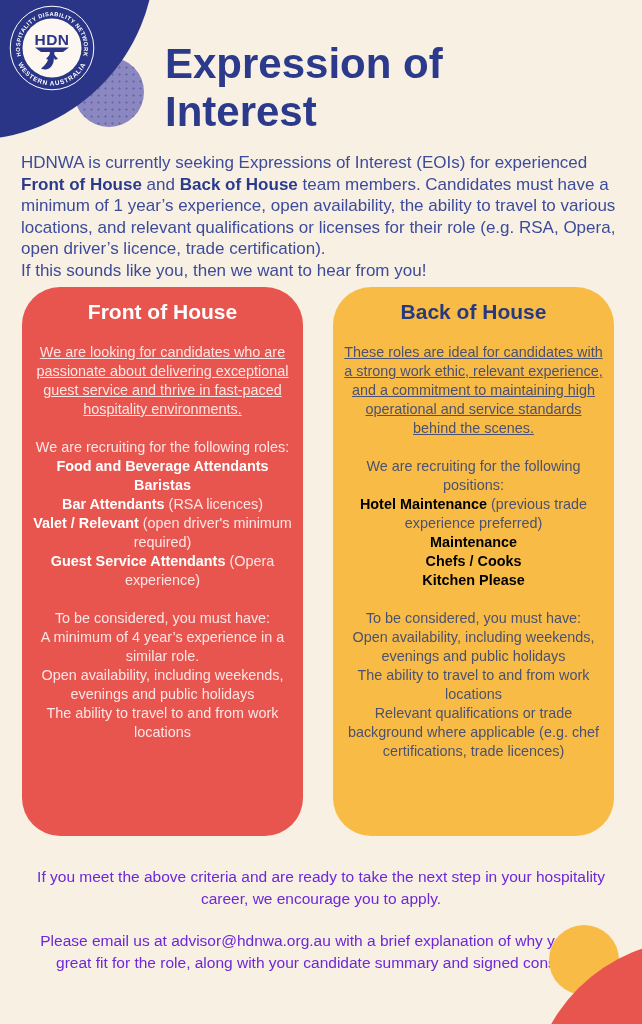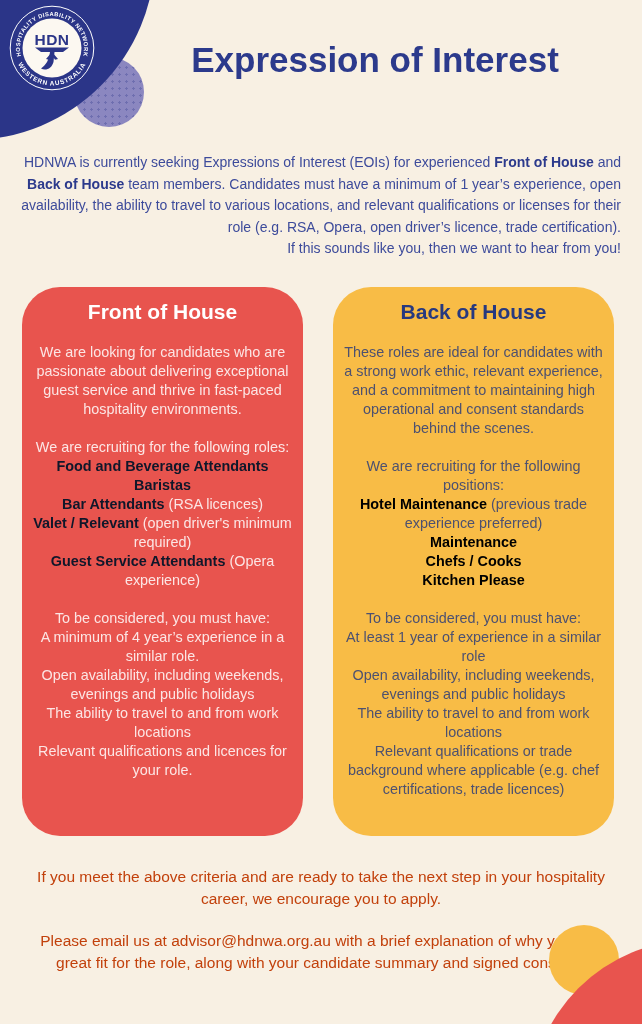--- a/index.html
+++ b/index.html
@@ -22,49 +22,49 @@
   }
   .navy-blob {
     left:-215px; top:-230px; width:370px; height:370px;
     background:#2B3588;
     z-index: 2;
   }
   .badge { position:absolute; left:8px; top:4px; width:88px; height:88px; z-index:3; }
   
   .title {
     position:absolute; top:40px; left:165px; width:420px;
-    margin:0; text-align:center;
-    font-size:35px; font-weight:bold; color:#2C3A8C;
+    margin:0; 
+    font-size:42px; font-weight:bold; color:#2C3A8C;
   }
   .intro {
     position:absolute; top:152px; left:21px; width:600px;
-    margin:0; text-align:right;
-    font-size:14px; line-height:21.5px; color:#3D4B9B;
+    margin:0; text-align:left;
+    font-size:17px; line-height:21.5px; color:#3D4B9B;
   }
   .intro b { color:#2C3A8C; }
   
   .card {
     position:absolute; top:287px; width:281px; height:549px;
     border-radius:38px; box-sizing:border-box;
     padding: 15px 10px; text-align:center;
     font-size:14.4px; line-height:19px;
   }
   .card-red  { left:22px;  background:#E8544E; color:rgba(255,255,255,0.85); }
   .card-yellow { left:333px; background:#F8BC46; color:#4D5170; }
   .card h2 { margin:0 0 22px; font-size:21px; font-weight:bold; }
   .card-red h2 { color:#FFFFFF; }
   .card-yellow h2 { color:#27397F; }
   .card .block { margin:12px 0 19px; }
-  .card p { margin:0 0 19px; }
-  .card-red b { color:#0f172a; }
+  .card p { margin:0 0 19px;text-decoration:underline; }
+  .card-red b { color:#ffffff; }
   .card-yellow b { color:#000000; }
   
   .footer {
     position:absolute; top:866px; left:30px; width:582px;
-    text-align:center; font-size:15.5px; line-height:21.5px; color:#c2410c;
+    text-align:center; font-size:15.5px; line-height:21.5px; color:#6d28d9;
   }
   .footer p { margin:0 0 21px; }
   
   .dot-yellow { left:549px; top:925px; width:70px; height:70px; background:#F8BC46; }
   .dot-red    { left:530px; top:940px; width:330px; height:330px; background:#E8544E; }
 </style>
 </head>
 <body>
 
 <div class="page">
@@ -107,37 +107,35 @@
       <div><b>Baristas</b><span></span></div>
       <div><b>Bar Attendants</b><span> (RSA licences)</span></div>
       <div><b>Valet / Relevant</b><span> (open driver's minimum required)</span></div>
       <div><b>Guest Service Attendants</b><span> (Opera experience)</span></div>
     </div>
     <div class="block">
       <div>To be considered, you must have:</div>
       <div>A minimum of 4 year’s experience in a similar role.</div>
       <div>Open availability, including weekends, evenings and public holidays</div>
       <div>The ability to travel to and from work locations</div>
-      <div>Relevant qualifications and licences for your role.</div>
     </div>
   </section>
 
   <section class="card card-yellow">
     <h2>Back of House</h2>
-    <p>These roles are ideal for candidates with a strong work ethic, relevant experience, and a commitment to maintaining high operational and consent standards behind the scenes.</p>
+    <p>These roles are ideal for candidates with a strong work ethic, relevant experience, and a commitment to maintaining high operational and service standards behind the scenes.</p>
     <div class="block">
       <div>We are recruiting for the following positions:</div>
       <div><b>Hotel Maintenance</b><span> (previous trade experience preferred)</span></div>
       <div><b>Maintenance</b><span></span></div>
       <div><b>Chefs / Cooks</b><span></span></div>
       <div><b>Kitchen Please</b><span></span></div>
     </div>
     <div class="block">
       <div>To be considered, you must have:</div>
-      <div>At least 1 year of experience in a similar role</div>
       <div>Open availability, including weekends, evenings and public holidays</div>
       <div>The ability to travel to and from work locations</div>
       <div>Relevant qualifications or trade background where applicable (e.g. chef certifications, trade licences)</div>
     </div>
   </section>
 
   <div class="footer">
     <p>If you meet the above criteria and are ready to take the next step in your hospitality career, we encourage you to apply.</p>
     <p>Please email us at advisor@hdnwa.org.au with a brief explanation of why you're a great fit for the role, along with your candidate summary and signed consent .</p>
   </div>

